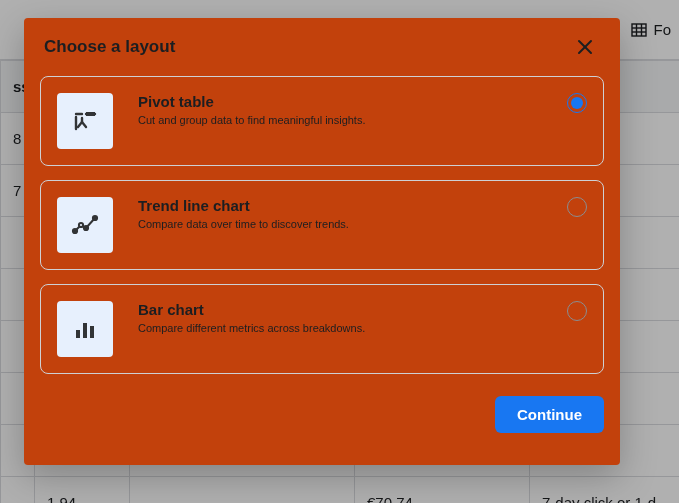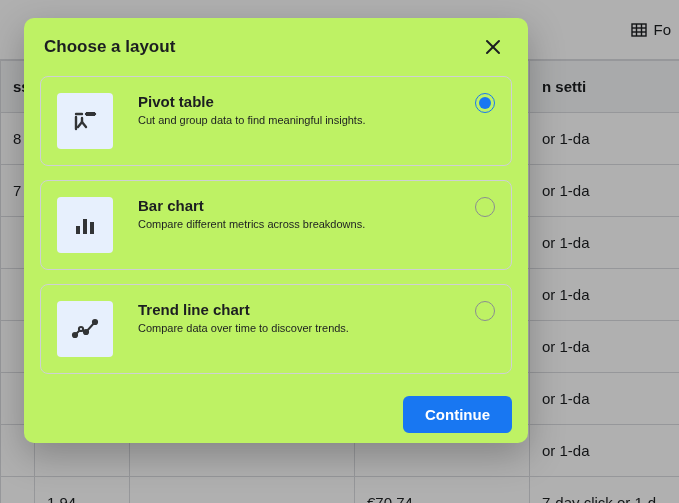--- a/index.html
+++ b/index.html
@@ -56,23 +56,23 @@
 
   
   .overlay {
     position: absolute; inset: 0;
     background: rgba(0,0,0,0.25);
   }
   .modal {
     position: absolute;
     left: 24px;
     top: 18px;
-    width: 504px;
-    background: #bef264;
-    border-radius: 10px;
+    width: 596px;
+    background: #c2410c;
+    border-radius: 4px;
     box-shadow: 0 12px 36px rgba(0,0,0,0.25);
   }
   .modal-header {
     display: flex;
     align-items: center;
     justify-content: space-between;
     padding: 14px 20px 10px 20px;
   }
   .modal-title {
     font-size: 17px;
@@ -121,21 +121,21 @@
     content: "";
     position: absolute;
     inset: 3px;
     background: #1877F2;
     border-radius: 50%;
   }
 
   .modal-footer {
     display: flex;
     justify-content: flex-end;
-    padding: 8px 16px 10px 16px;
+    padding: 8px 16px 32px 16px;
   }
   .continue-btn {
     background: #1877F2;
     color: #fff;
     font-size: 15px;
     font-weight: 700;
     border: none;
     border-radius: 6px;
     padding: 10px 22px;
     cursor: pointer;
@@ -263,48 +263,48 @@
       </div>
       <div class="option-text">
         <div class="option-title">Pivot table</div>
         <div class="option-desc">Cut and group data to find meaningful insights.</div>
       </div>
       <div class="radio selected"></div>
     </div>
 
     <div class="option-card">
       <div class="option-icon">
-        <svg width="28" height="28" viewBox="0 0 28 28" fill="#323436">
-          <rect x="5" y="15" width="4" height="8"></rect>
-          <rect x="12" y="8" width="4" height="15"></rect>
-          <rect x="19" y="11" width="4" height="12"></rect>
-        </svg>
-      </div>
-      <div class="option-text">
-        <div class="option-title">Bar chart</div>
-        <div class="option-desc">Compare different metrics across breakdowns.</div>
-      </div>
-      <div class="radio"></div>
-    </div>
-
-    <div class="option-card">
-      <div class="option-icon">
         <svg width="28" height="28" viewBox="0 0 28 28" fill="none" stroke="#323436" stroke-width="2" stroke-linecap="round" stroke-linejoin="round">
           <polyline points="4,20 10,14 15,17 24,7"></polyline>
           <circle cx="4" cy="20" r="2.1" fill="#323436"></circle>
           <circle cx="10" cy="14" r="2.1" fill="#e7f0fd"></circle>
           <circle cx="15" cy="17" r="2.1" fill="#323436"></circle>
           <circle cx="24" cy="7" r="2.1" fill="#323436"></circle>
         </svg>
       </div>
       <div class="option-text">
         <div class="option-title">Trend line chart</div>
         <div class="option-desc">Compare data over time to discover trends.</div>
       </div>
       <div class="radio"></div>
     </div>
 
+    <div class="option-card">
+      <div class="option-icon">
+        <svg width="28" height="28" viewBox="0 0 28 28" fill="#323436">
+          <rect x="5" y="15" width="4" height="8"></rect>
+          <rect x="12" y="8" width="4" height="15"></rect>
+          <rect x="19" y="11" width="4" height="12"></rect>
+        </svg>
+      </div>
+      <div class="option-text">
+        <div class="option-title">Bar chart</div>
+        <div class="option-desc">Compare different metrics across breakdowns.</div>
+      </div>
+      <div class="radio"></div>
+    </div>
+
   </div>
 
   <div class="modal-footer">
     <button class="continue-btn">Continue</button>
   </div>
 </div>
 
 </body></html>

